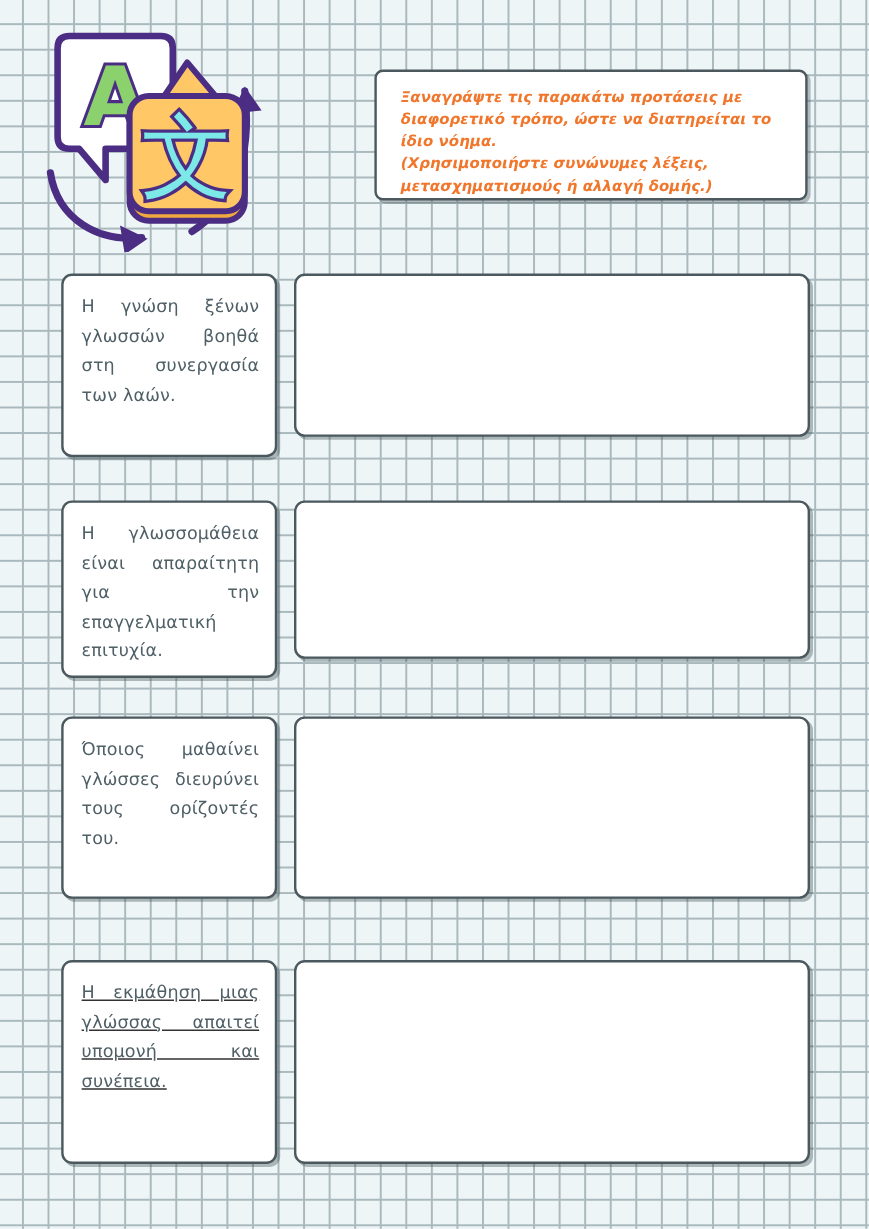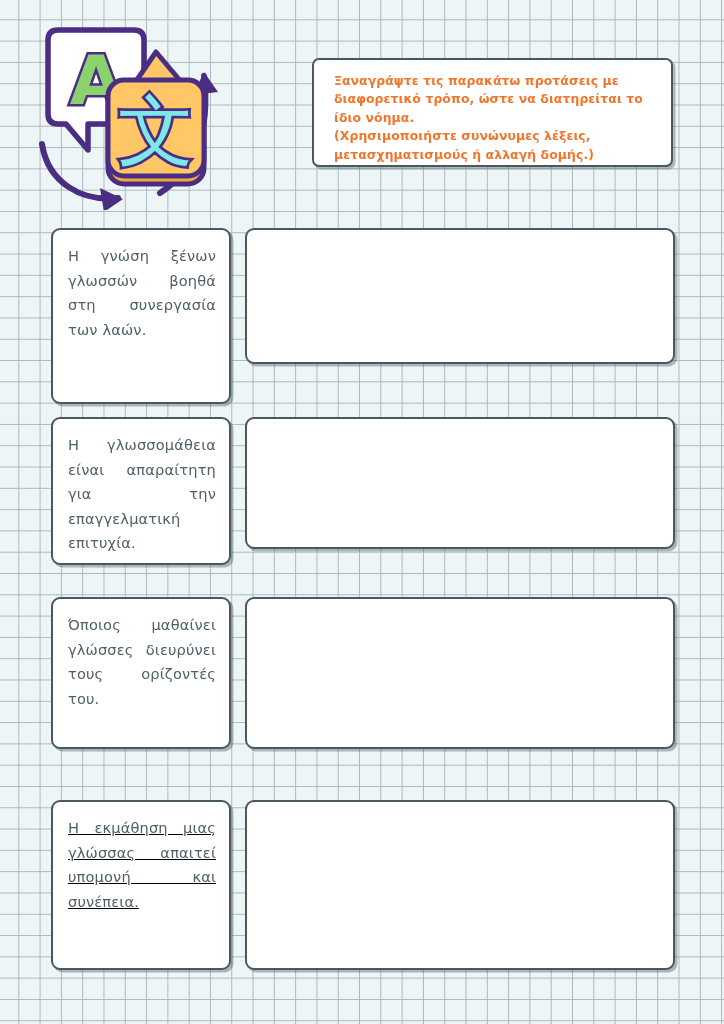--- a/index.html
+++ b/index.html
@@ -51,20 +51,21 @@
     padding: 12px 14px 10px 20px;
   }
   #instruction-text {
     color: #f0762b;
     font-family: "DejaVu Sans", sans-serif;
     font-weight: bold;
     font-size: 12.4px;
     line-height: 18.4px;
     white-space: pre-line;
     letter-spacing: 0.1px;
+    font-style: italic;
   }
 
   
   .row {
     position: absolute;
     left: 51px;
     width: 624px;
   }
   .prompt-box,
   .answer-box {
@@ -127,21 +128,21 @@
       </g>
     </svg>
   </div>
 
   <div id="instruction-box">
     <div id="instruction-text">Ξαναγράψτε τις παρακάτω προτάσεις με διαφορετικό τρόπο, ώστε να διατηρείται το ίδιο νόημα.
  (Χρησιμοποιήστε συνώνυμες λέξεις, μετασχηματισμούς ή αλλαγή δομής.)</div>
   </div>
 
   <div class="row" style="top:228px; height:136px;">
-    <div class="prompt-box" style="height:176px;">
+    <div class="prompt-box" style="height:153px;">
       <div class="prompt-text">Η γνώση ξένων γλωσσών βοηθά στη συνεργασία των λαών.</div>
     </div>
     <div class="answer-box" style="height:136px;"></div>
   </div>
 
   <div class="row" style="top:417px; height:132px;">
     <div class="prompt-box" style="height:148px;">
       <div class="prompt-text">Η γλωσσομάθεια είναι απαραίτητη για την επαγγελματική επιτυχία.</div>
     </div>
     <div class="answer-box" style="height:132px;"></div>

